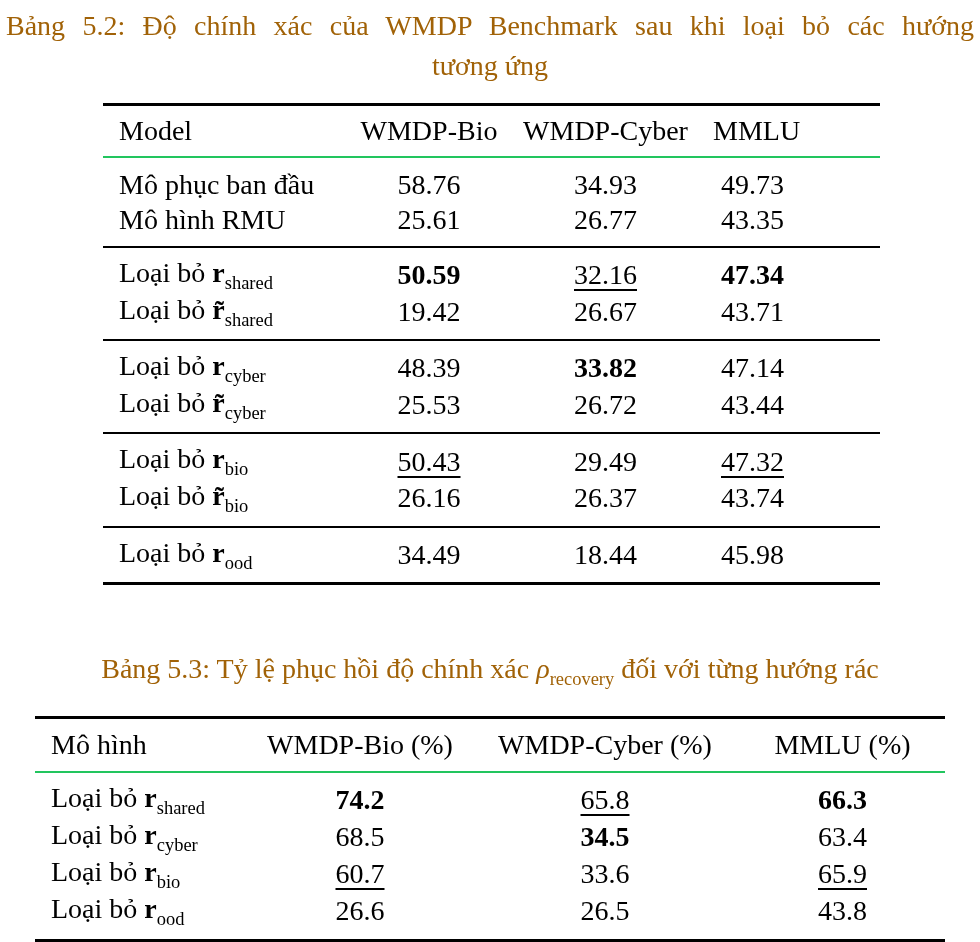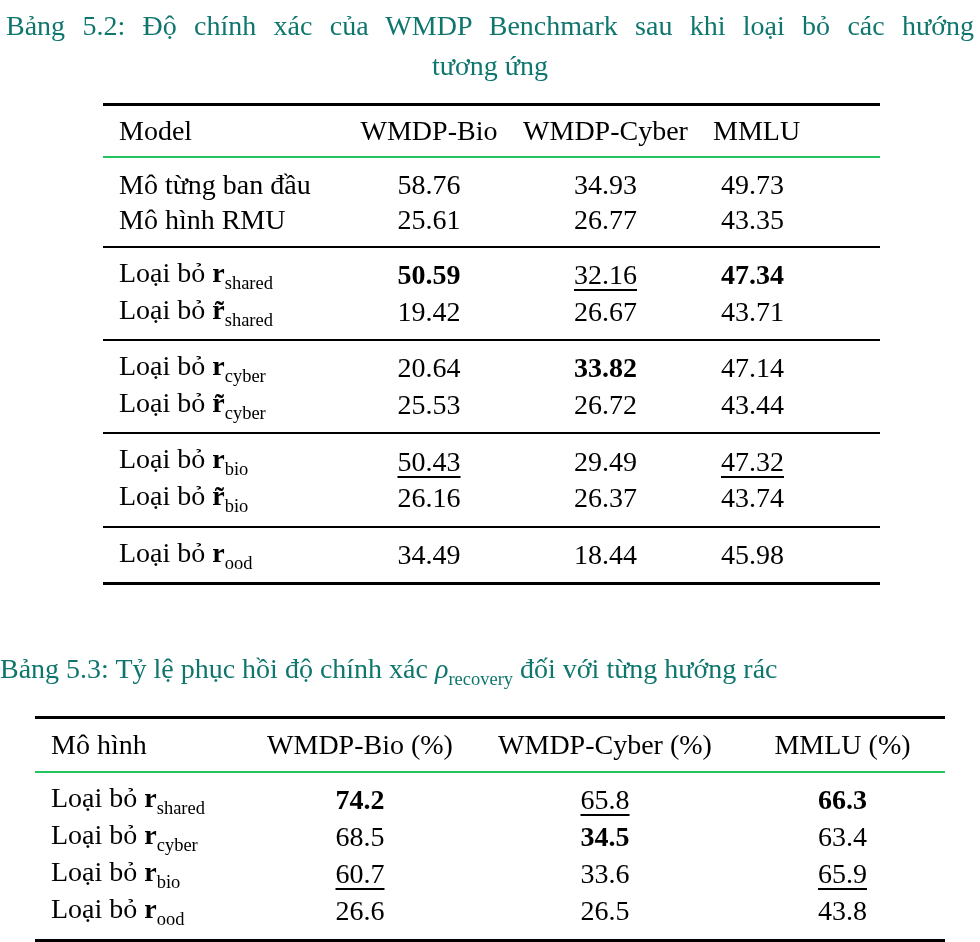--- a/index.html
+++ b/index.html
@@ -3,25 +3,25 @@
 <meta charset="utf-8">
 <style>
   html,body{margin:0;padding:0;}
   body{
     width:980px;height:942px;overflow:hidden;
     background:#ffffff;color:#000000;
     font-family:"Liberation Serif","DejaVu Serif",serif;
     font-size:28px;
   }
   .page{position:relative;width:980px;height:942px;}
-  .caption{color:#0f766e;font-family:Liberation Serif, serif;}
+  .caption{color:#a16207;font-family:Liberation Serif, serif;}
   .cap1{margin:6px 6px 0 6px;line-height:40px;}
   .cap-l1{text-align:justify;text-align-last:justify;}
   .cap-l2{text-align:center;}
-  .cap2{margin-top:68px;text-align:left;white-space:nowrap;}
+  .cap2{margin-top:68px;text-align:center;white-space:nowrap;}
   table.t{
     border-collapse:collapse;table-layout:fixed;
     border-top:3px solid #000;border-bottom:3px solid #000;
   }
   .t thead{border-bottom:2px solid #22c55e;}
   .t tbody{border-top:2px solid #000;}
   .t th{font-weight:normal;}
   .t td,.t th{padding:0;text-align:center;vertical-align:middle;}
   .t th.lab,.t td:first-child{text-align:left;padding-left:16px;}
   .t1{margin:17px 0 0 103px;width:777px;}
@@ -65,21 +65,21 @@
     <thead>
       <tr>
         <th class="lab">Model</th>
         <th>WMDP-Bio</th>
         <th>WMDP-Cyber</th>
         <th>MMLU</th>
       </tr>
     </thead>
   <tbody>
         <tr>
-          <td class="label-cell"><span>Mô từng ban đầu</span></td>
+          <td class="label-cell"><span>Mô phục ban đầu</span></td>
           <td><span class="val normal">58.76</span></td>
           <td><span class="val normal">34.93</span></td>
           <td><span class="val normal">49.73</span></td>
         </tr>
         <tr>
           <td class="label-cell"><span>Mô hình RMU</span></td>
           <td><span class="val normal">25.61</span></td>
           <td><span class="val normal">26.77</span></td>
           <td><span class="val normal">43.35</span></td>
         </tr>
@@ -94,21 +94,21 @@
         <tr>
           <td class="label-cell"><span>Loại bỏ</span> <span class="rsym">r̃</span><sub class="ssub">shared</sub></td>
           <td><span class="val normal">19.42</span></td>
           <td><span class="val normal">26.67</span></td>
           <td><span class="val normal">43.71</span></td>
         </tr>
       </tbody>
       <tbody>
         <tr>
           <td class="label-cell"><span>Loại bỏ</span> <span class="rsym">r</span><sub class="ssub">cyber</sub></td>
-          <td><span class="val normal">20.64</span></td>
+          <td><span class="val normal">48.39</span></td>
           <td><span class="val bold">33.82</span></td>
           <td><span class="val normal">47.14</span></td>
         </tr>
         <tr>
           <td class="label-cell"><span>Loại bỏ</span> <span class="rsym">r̃</span><sub class="ssub">cyber</sub></td>
           <td><span class="val normal">25.53</span></td>
           <td><span class="val normal">26.72</span></td>
           <td><span class="val normal">43.44</span></td>
         </tr>
       </tbody>

